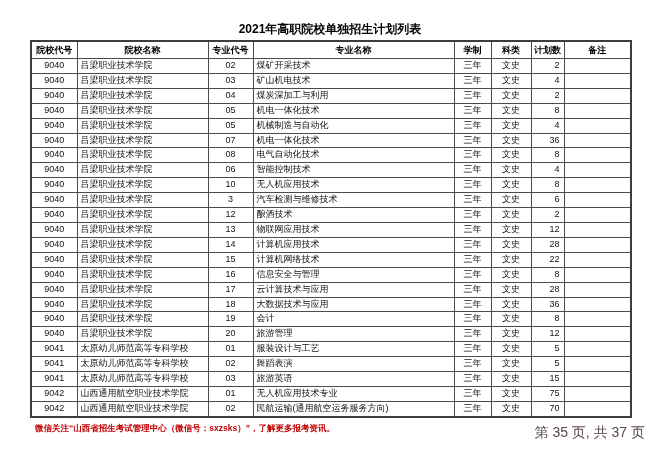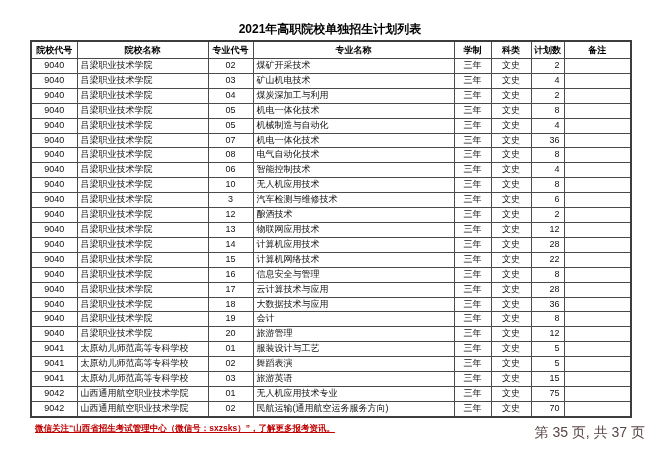--- a/index.html
+++ b/index.html
@@ -52,21 +52,20 @@
   }
   .ta-c { text-align: center; }
   .ta-l { text-align: left; padding-left: 3px !important; }
   .ta-r { text-align: right; padding-right: 4px !important; }
   .footer-notice {
     position: absolute;
     left: 35px; top: 423px;
     font-size: 8.5px;
     font-weight: bold;
     color: #c00000;
-    text-decoration: underline;
   }
   .footer-page {
     position: absolute;
     right: 15px; top: 424px;
     font-size: 14px;
     color: #594646;
   }
 </style>
 </head>
 <body>

